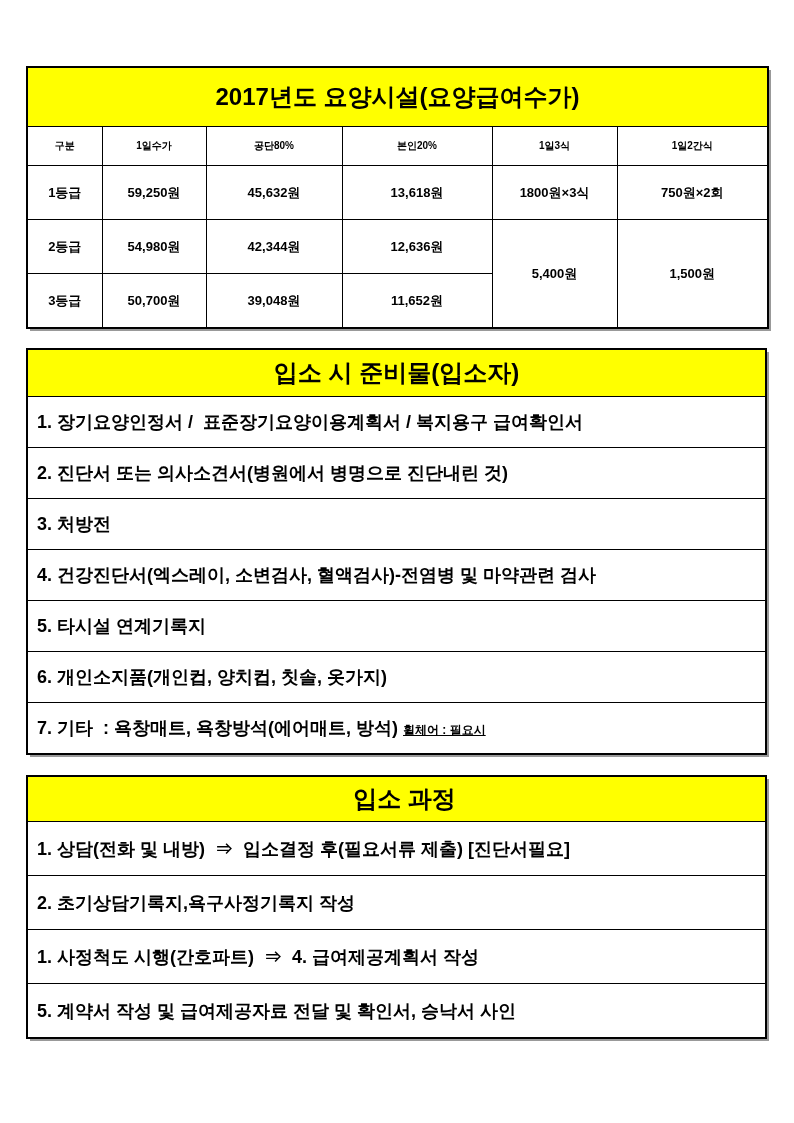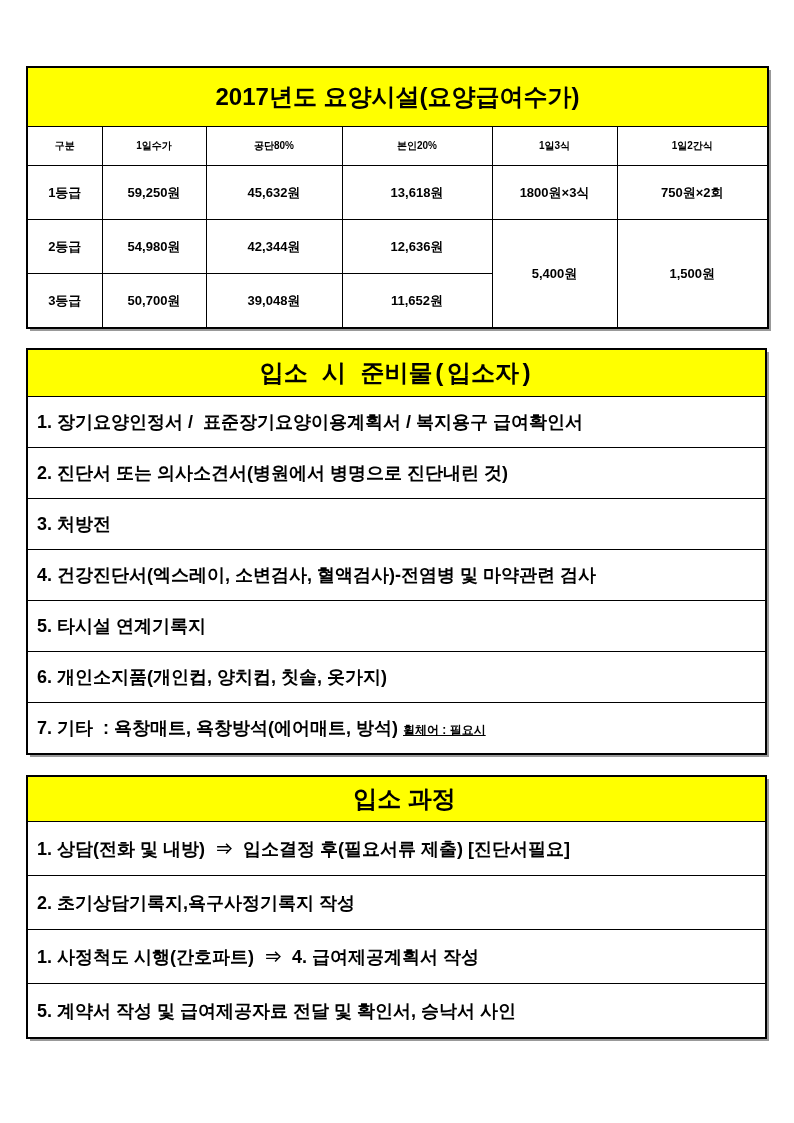--- a/index.html
+++ b/index.html
@@ -36,21 +36,21 @@
   .proc-table { margin-top: 20px; }
 
   .title-cell {
     background: #ffff00;
     text-align: center;
     font-size: 24px;
     letter-spacing: 0px;
     margin-top: 48px;
   }
   .fee-table .title-cell   { height: 56px; }
-  .prep-table .title-cell  { height: 44px; font-family: Liberation Mono, monospace; }
+  .prep-table .title-cell  { height: 44px; }
   .proc-table .title-cell  { height: 42px; padding-left: 17px; }
 
   .fee-table th {
     height: 36px;
     text-align: center;
     font-size: 10px;
     font-weight: bold;
   }
   .fee-table td.val {
     height: 51px;

